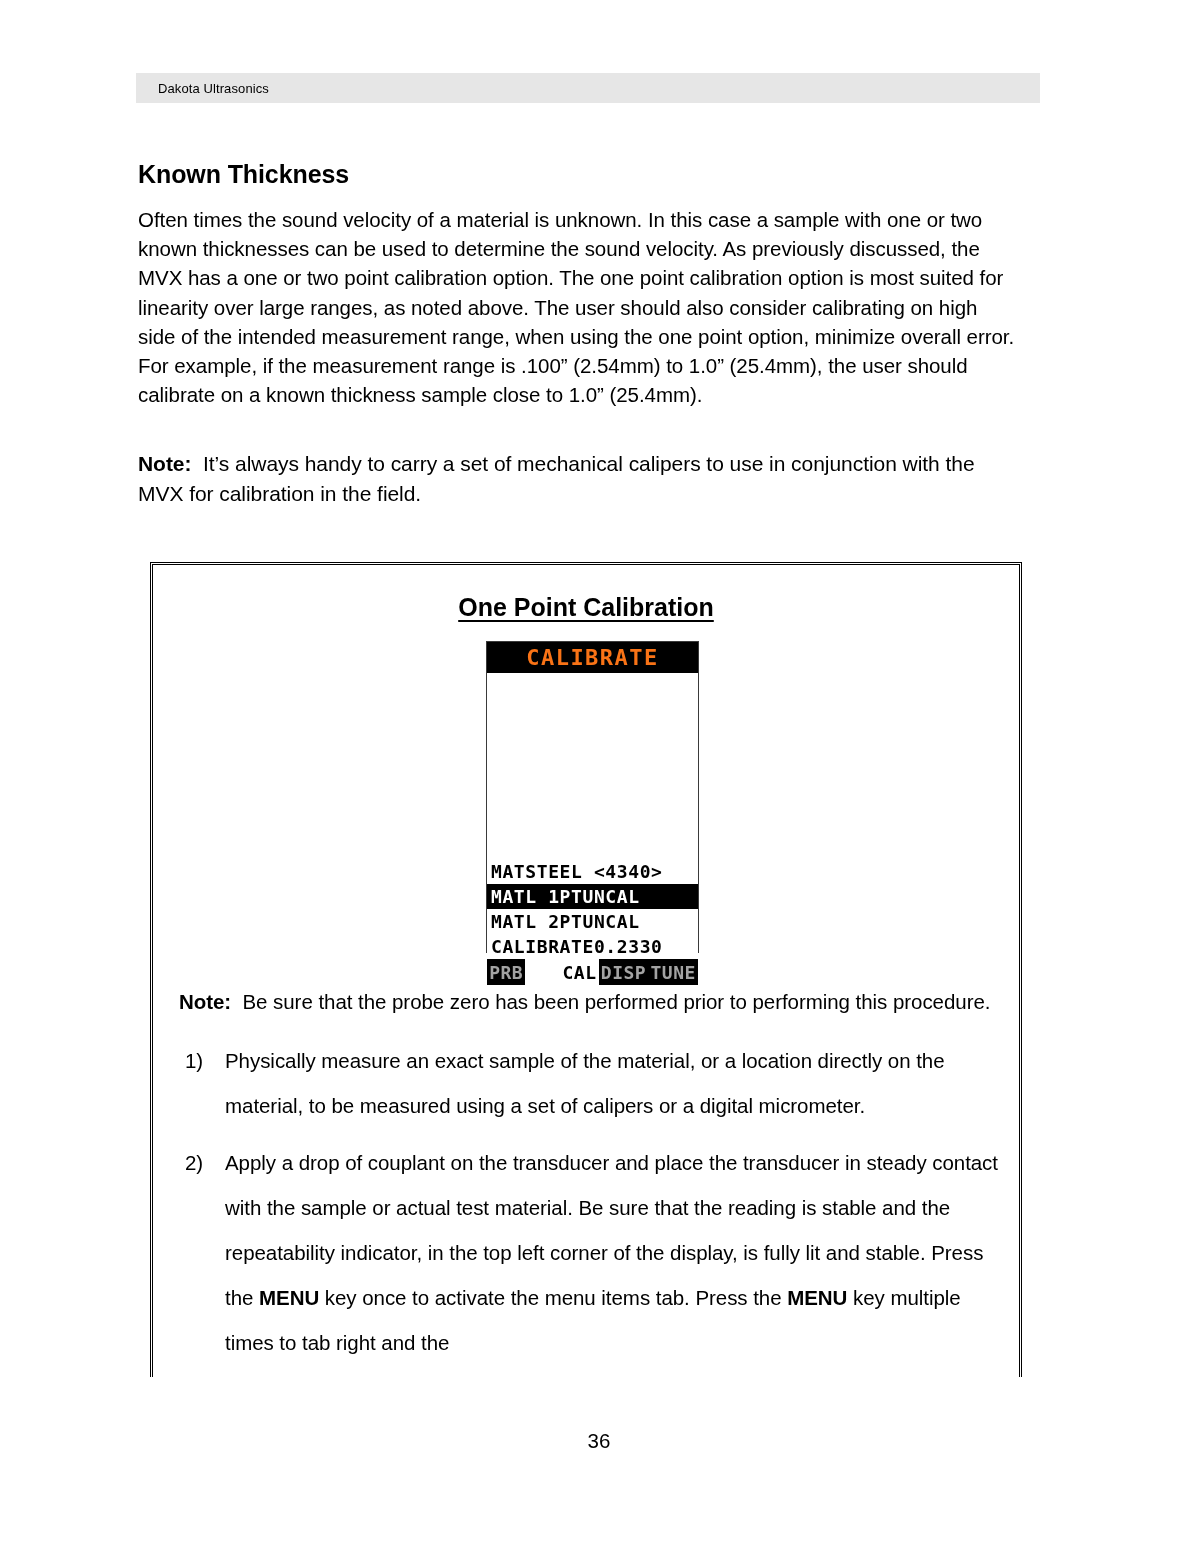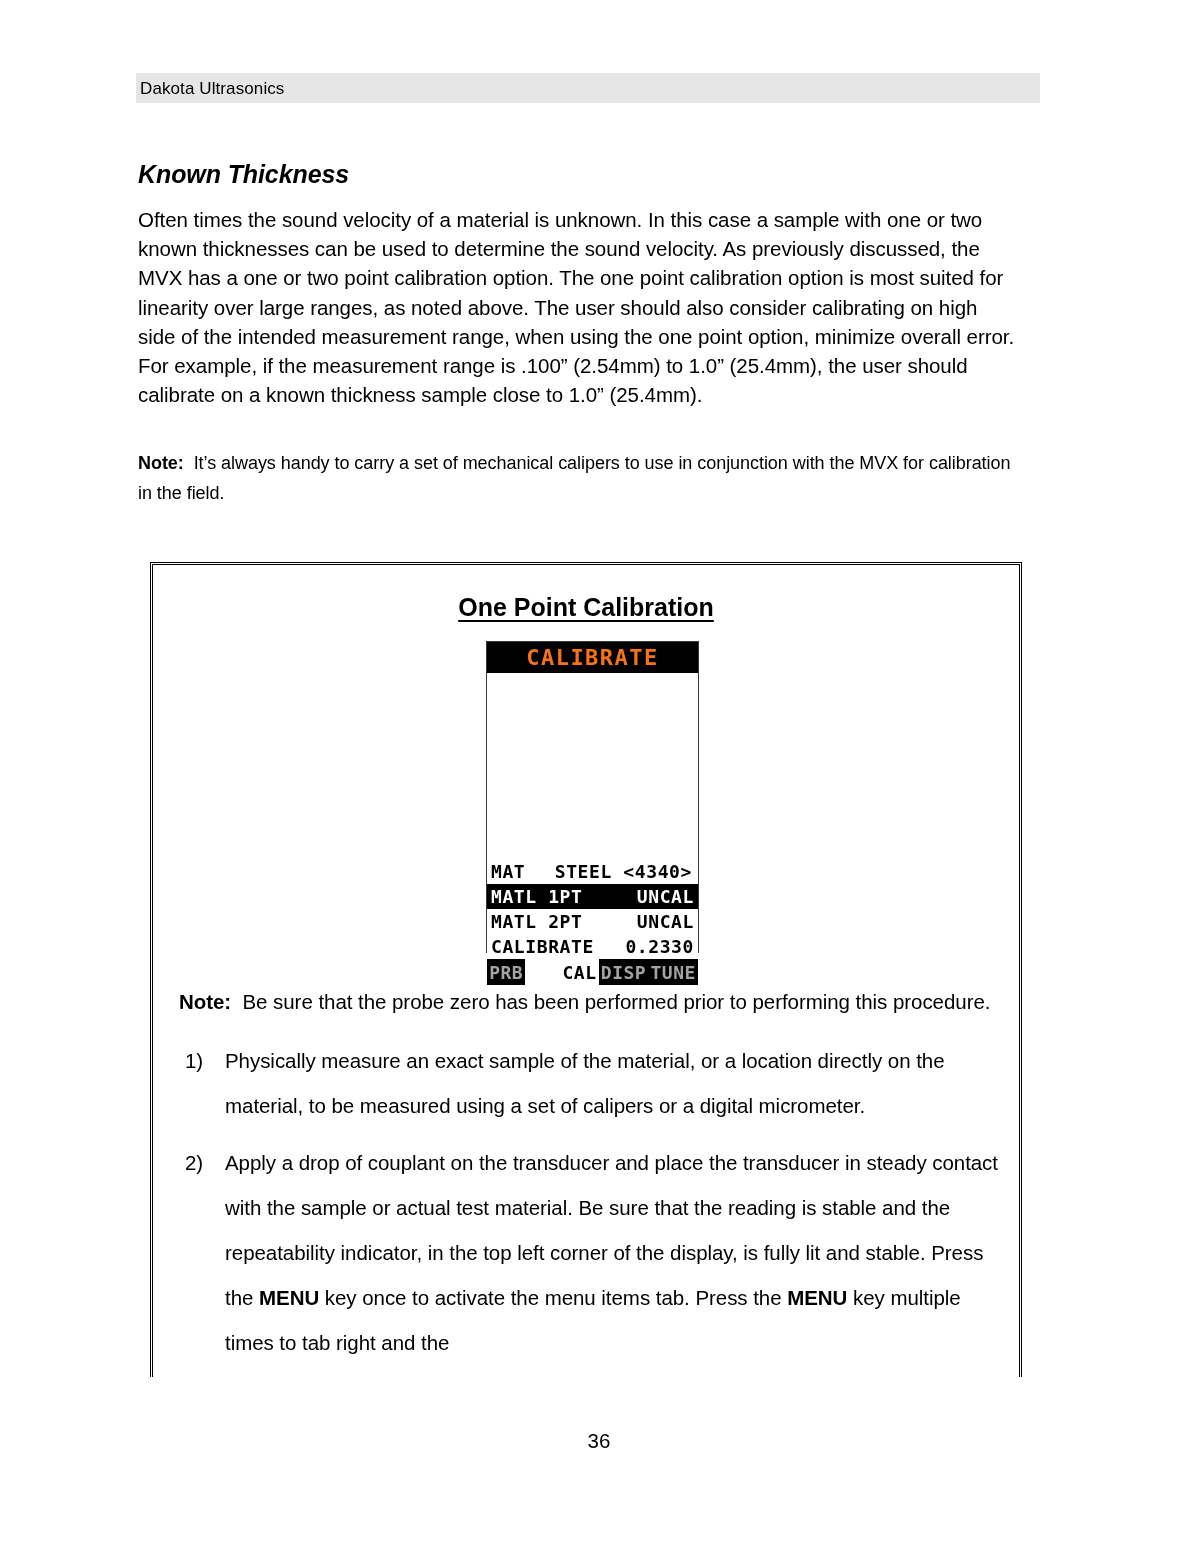--- a/index.html
+++ b/index.html
@@ -21,55 +21,54 @@
     position: absolute;
     left: 136px;
     top: 73px;
     width: 904px;
     height: 30px;
     background: #e6e6e6;
     display: flex;
     align-items: center;
   }
   .header-title {
-    font-size: 17px;
+    font-size: 13px;
     line-height: 1;
-    padding-left: 4px;
+    padding-left: 22px;
     letter-spacing: 0.1px;
     white-space: nowrap;
   }
 
   
   .page-col {
     position: absolute;
     left: 138px;
     top: 160px;
     width: 880px;
   }
 
   h1.section-title {
     font-size: 25px;
     font-weight: bold;
     margin: 0 0 16px 0;
     letter-spacing: -0.1px;
-    font-style: italic;
   }
 
   p.body-para {
     font-size: 20.5px;
     line-height: 29.2px;
     margin: 0;
     text-align: left;
     letter-spacing: -0.05px;
   }
 
   .gap-note { height: 40px; }
 
   p.note-para {
-    font-size: 18px;
+    font-size: 21px;
     line-height: 29.2px;
     margin: 0;
     letter-spacing: -0.05px;
   }
   .b { font-weight: bold; }
 
   
   .frame-box {
     position: absolute;
     left: 150px;
@@ -133,21 +132,20 @@
     border-top: 1px solid #000;
     border-bottom: 0;
   }
   .lcd-rows {
     background: #ffffff;
   }
   .lcd-row {
     height: 25px;
     display: flex;
     align-items: center;
-    justify-content: space-between;
     padding: 0 4px;
     font-size: 18px;
     font-weight: bold;
     letter-spacing: 0.6px;
     background: #ffffff;
     color: #000000;
     box-sizing: border-box;
   }
   .lcd-row.selected {
     background: #000000;

